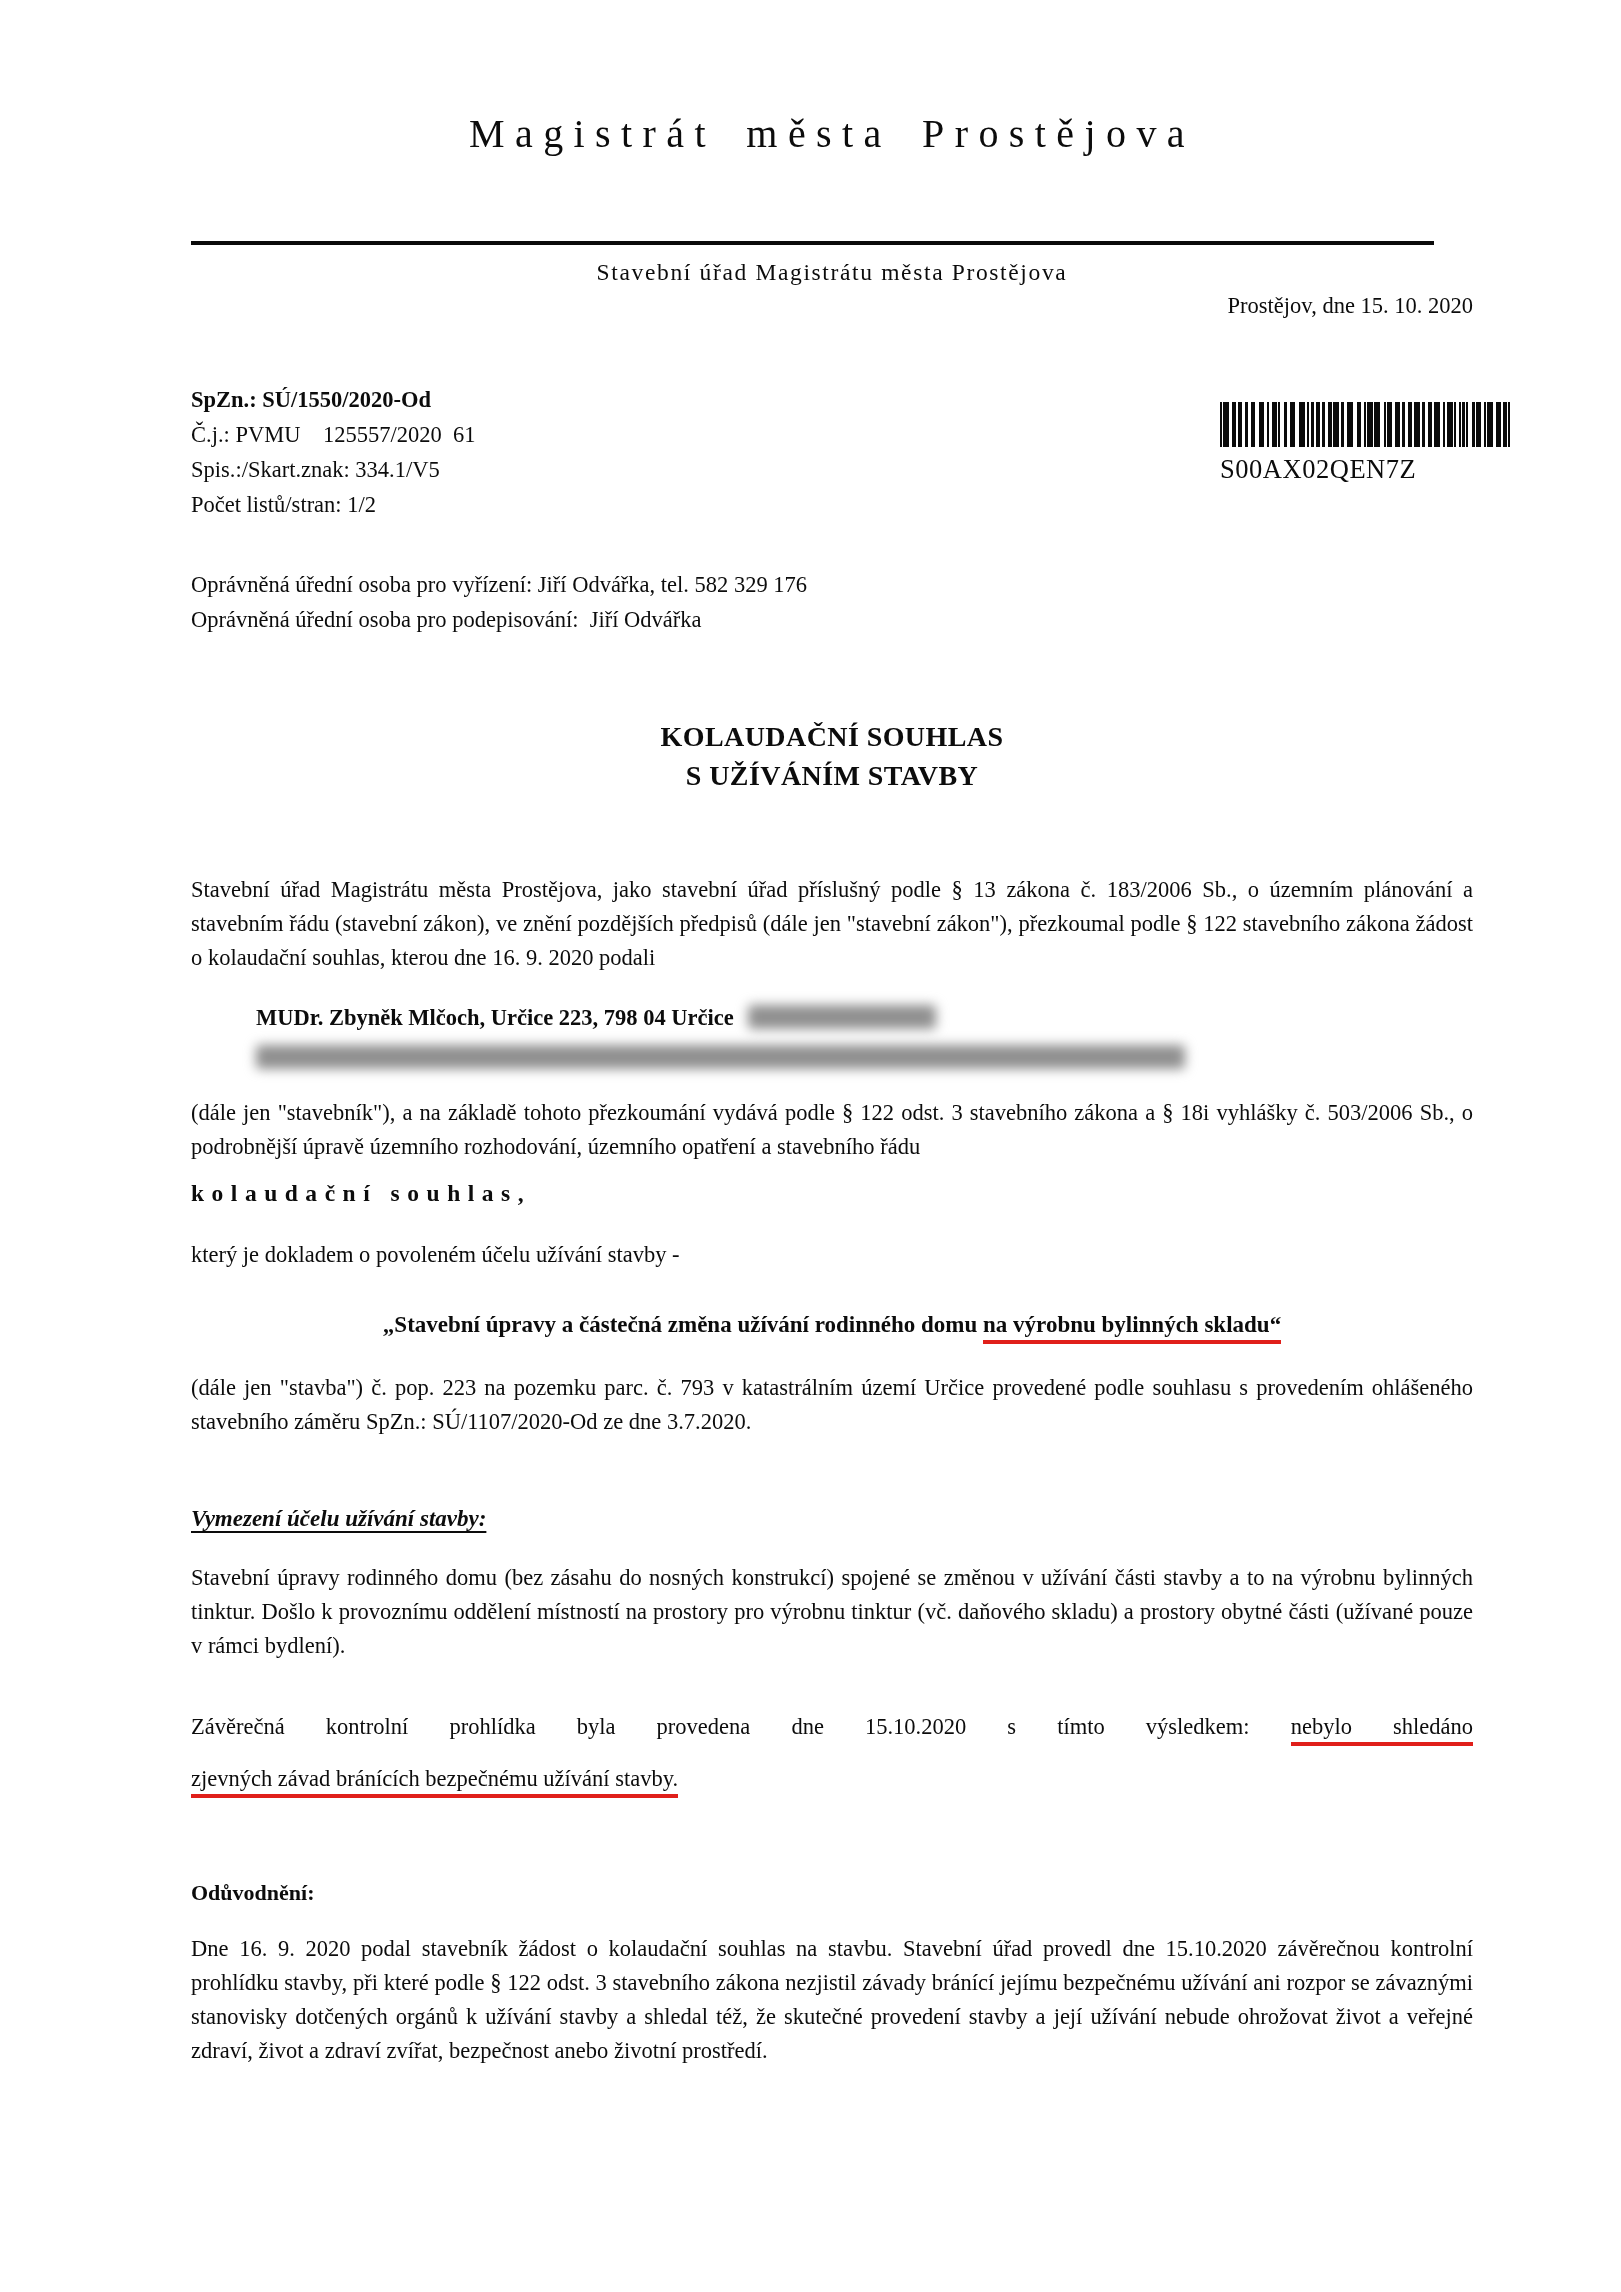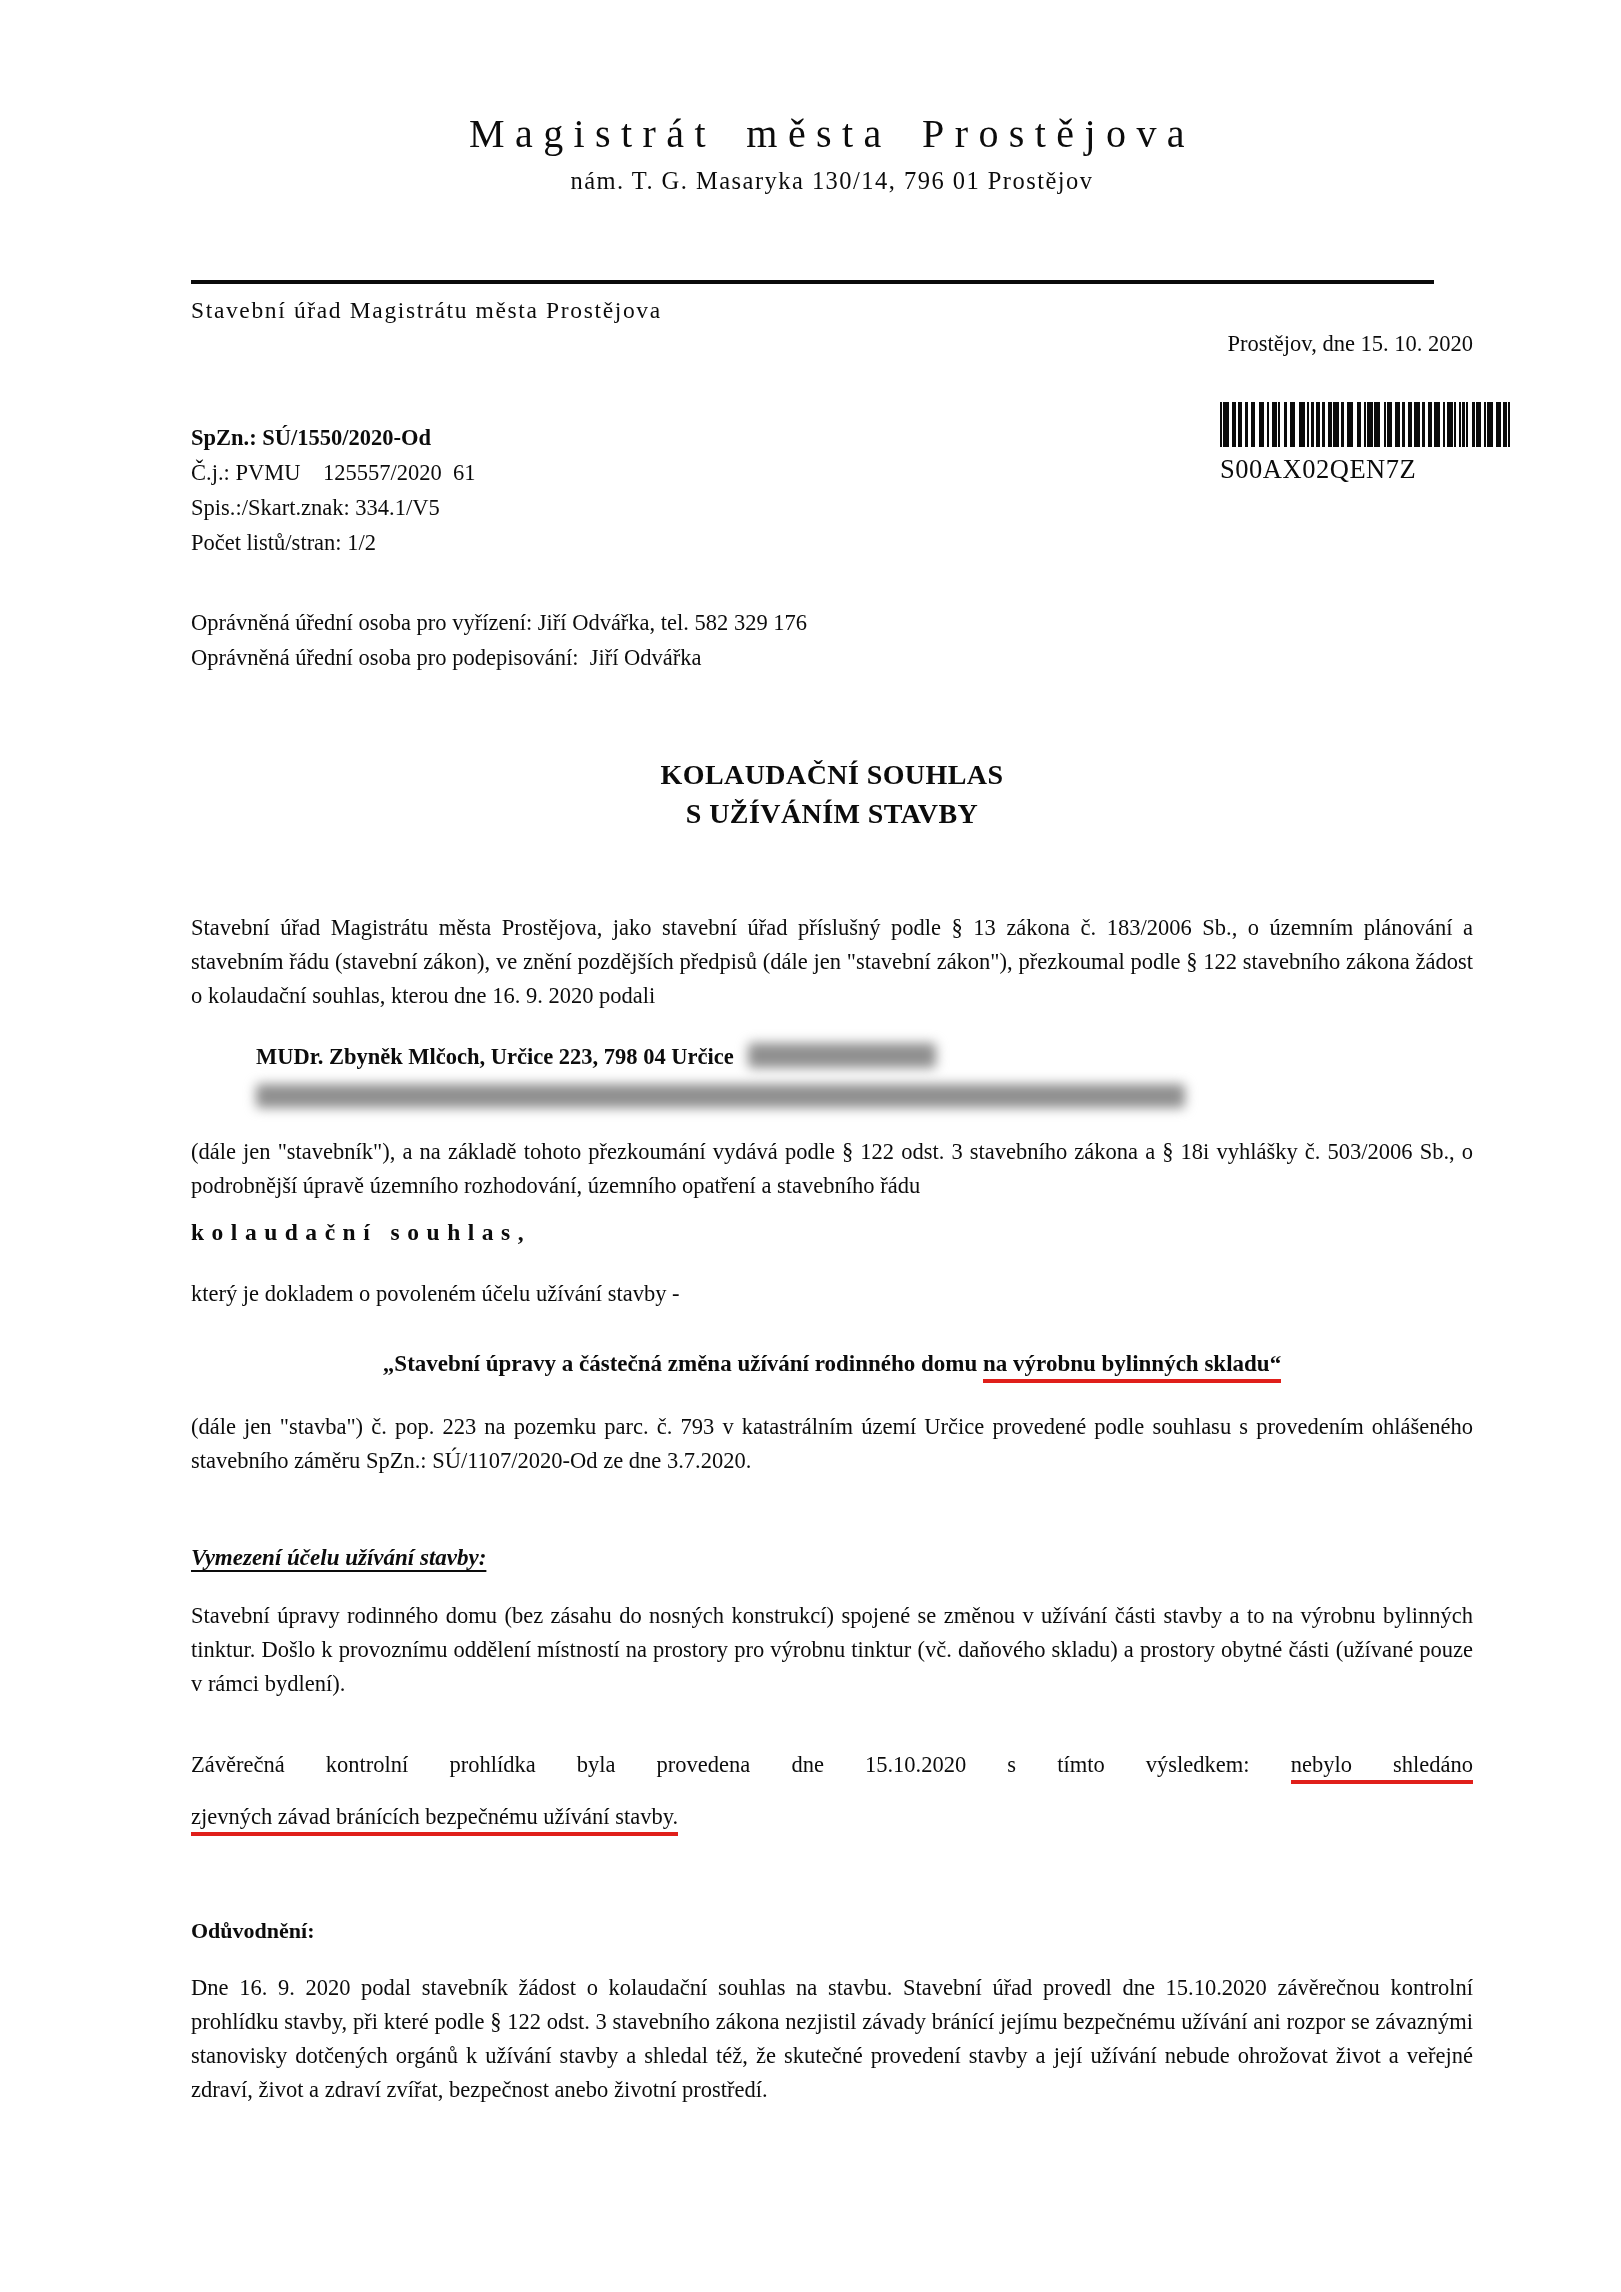--- a/index.html
+++ b/index.html
@@ -32,20 +32,21 @@
     font-size:24.5px;
     letter-spacing:0.06em;
     margin-top:7.8px;
     line-height:31px;
   }
   .rule{
     height:3.9px;background:#0a0a0a;border:none;
     width:1243px;margin-top:84px;
   }
   .department-line{
+    text-align:center;
     font-size:23.5px;
     letter-spacing:0.07em;
     margin-top:11.8px;
     line-height:31px;
   }
   .place-date{
     text-align:right;
     font-size:22.5px;
     margin-top:2px;
     line-height:31px;
@@ -157,21 +158,20 @@
     font-weight:700;
   }
   .par-oduvodneni{margin-top:23.5px;}
 </style>
 </head>
 <body>
 
 <div class="page">
 
   <div class="authority-title">Magistrát města Prostějova</div>
-  <div class="authority-address">nám. T. G. Masaryka 130/14, 796 01 Prostějov</div>
   <hr class="rule">
   <div class="department-line">Stavební úřad Magistrátu města Prostějova</div>
   <div class="place-date">Prostějov, dne 15. 10. 2020</div>
 
   <div class="ref-block">
     <div class="ref-line bold">SpZn.: SÚ/1550/2020-Od</div>
     <div class="ref-line">Č.j.: PVMU    125557/2020  61</div>
     <div class="ref-line">Spis.:/Skart.znak: 334.1/V5</div>
     <div class="ref-line">Počet listů/stran: 1/2</div>
   </div>

